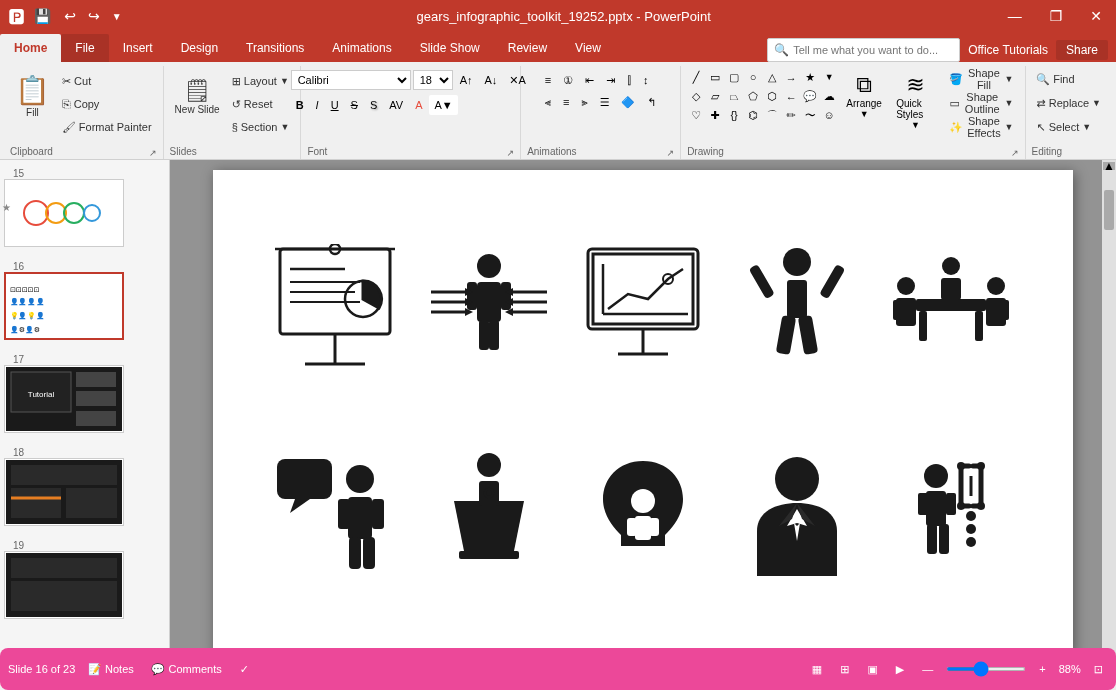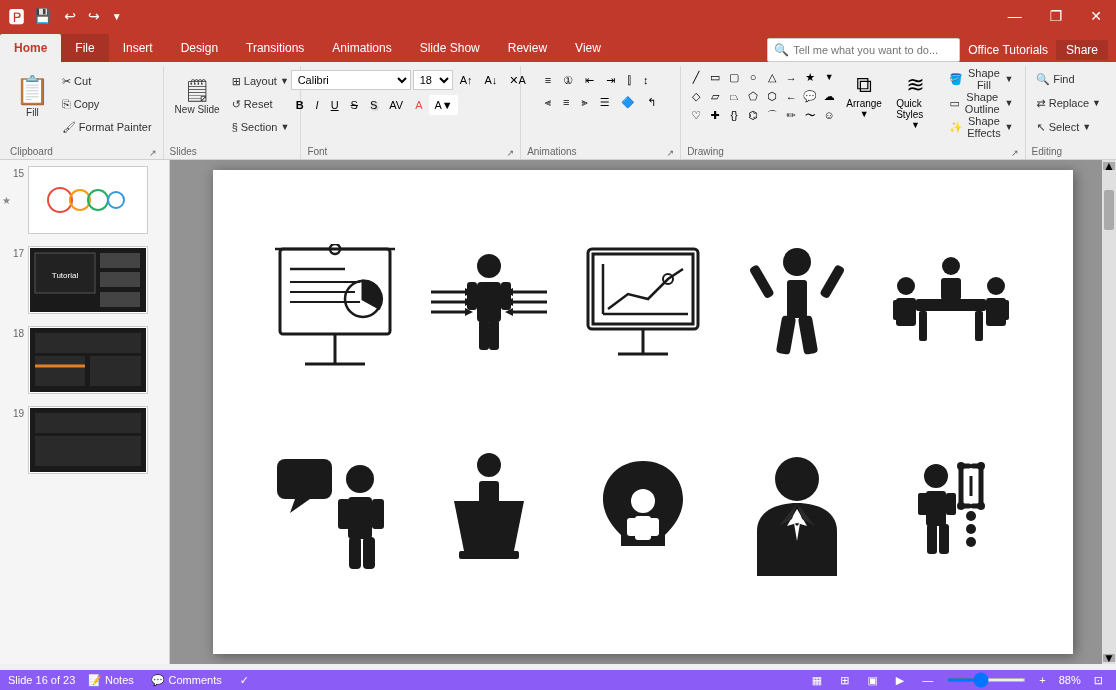--- a/index.html
+++ b/index.html
@@ -113,28 +113,29 @@
     .font-btn.bold { font-weight: bold; }
     .font-btn.italic { font-style: italic; }
     .font-btn.underline { text-decoration: underline; }
 
     
     .status-bar {
       position: fixed;
       bottom: 0;
       left: 0;
       right: 0;
-      height: 20px;
-      background: #8b5cf6;
+      height: 42px;
+      background: #ec4899;
       display: flex;
       align-items: center;
       justify-content: space-between;
       padding: 0 8px;
       color: white;
       font-size: 11px;
+      border-radius: 8px;
     }
     .status-left { display: flex; align-items: center; gap: 8px; }
     .status-right { display: flex; align-items: center; gap: 8px; }
     .status-btn { padding: 2px 5px; cursor: pointer; border-radius: 2px; }
 
     
     .main-area {
       display: flex;
       height: calc(690px - 32px - 30px - 98px - 26px);
       background: #939393;
@@ -148,20 +149,21 @@
       overflow-y: auto;
       overflow-x: hidden;
       position: relative;
     }
     .slide-item {
       display: flex;
       align-items: flex-start;
       padding: 6px 4px;
       cursor: pointer;
       position: relative;
+      flex-direction: column;
     }
     .slide-number {
       font-size: 10px;
       color: #666;
       width: 20px;
       text-align: right;
       margin-right: 4px;
       padding-top: 2px;
       flex-shrink: 0;
     }
@@ -283,20 +285,21 @@
 <div class="title-bar">
   <div class="title-bar-left">
     <span style="font-size:18px;">🅿</span>
     <div class="quick-access">
       <span class="qa-btn">💾</span>
       <span class="qa-btn">↩</span>
       <span class="qa-btn">↪</span>
       <span class="qa-btn" style="font-size:10px;">▼</span>
     </div>
   </div>
+  <div style="font-size:13px;">gears_infographic_toolkit_19252.pptx - PowerPoint</div>
   <div class="title-bar-right">
     <span class="title-bar-btn">—</span>
     <span class="title-bar-btn">❐</span>
     <span class="title-bar-btn">✕</span>
   </div>
 </div>
 
 <div class="ribbon-tabs">
   <div class="ribbon-tab active">Home</div>
   <div class="ribbon-tab" style="background:#a93226;">File</div>
@@ -539,20 +542,35 @@
             <circle cx="30" cy="32" r="12" fill="none" stroke="#e74c3c" stroke-width="2"></circle>
             <circle cx="50" cy="32" r="10" fill="none" stroke="#f39c12" stroke-width="2"></circle>
             <circle cx="68" cy="32" r="10" fill="none" stroke="#27ae60" stroke-width="2"></circle>
             <circle cx="86" cy="32" r="8" fill="none" stroke="#3498db" stroke-width="2"></circle>
           </svg>
         </div>
       </div>
       <span style="position:absolute; left:2px; top:50%; transform:translateY(-50%); font-size:10px; color:#888;">★</span>
     </div>
 
+    <div class="slide-item">
+      <div class="slide-number">16</div>
+      <div class="slide-thumb-wrap active">
+        <div class="slide-thumb">
+          <svg width="116" height="64" viewBox="0 0 116 64">
+            <rect width="116" height="64" fill="white"></rect>
+
+            <text x="4" y="18" font-size="7">⊡⊡⊡⊡⊡</text>
+            <text x="4" y="30" font-size="7">👤👤👤👤</text>
+            <text x="4" y="44" font-size="7">💡👤💡👤</text>
+            <text x="4" y="58" font-size="7">👤⚙👤⚙</text>
+          </svg>
+        </div>
+      </div>
+    </div>
 
     <div class="slide-item">
       <div class="slide-number">17</div>
       <div class="slide-thumb-wrap">
         <div class="slide-thumb">
           <svg width="116" height="64" viewBox="0 0 116 64">
             <rect width="116" height="64" fill="#1a1a1a"></rect>
             <rect x="5" y="5" width="60" height="40" fill="#222" stroke="#555" stroke-width="1"></rect>
             <rect x="70" y="5" width="40" height="15" fill="#444"></rect>
             <rect x="70" y="24" width="40" height="15" fill="#444"></rect>

